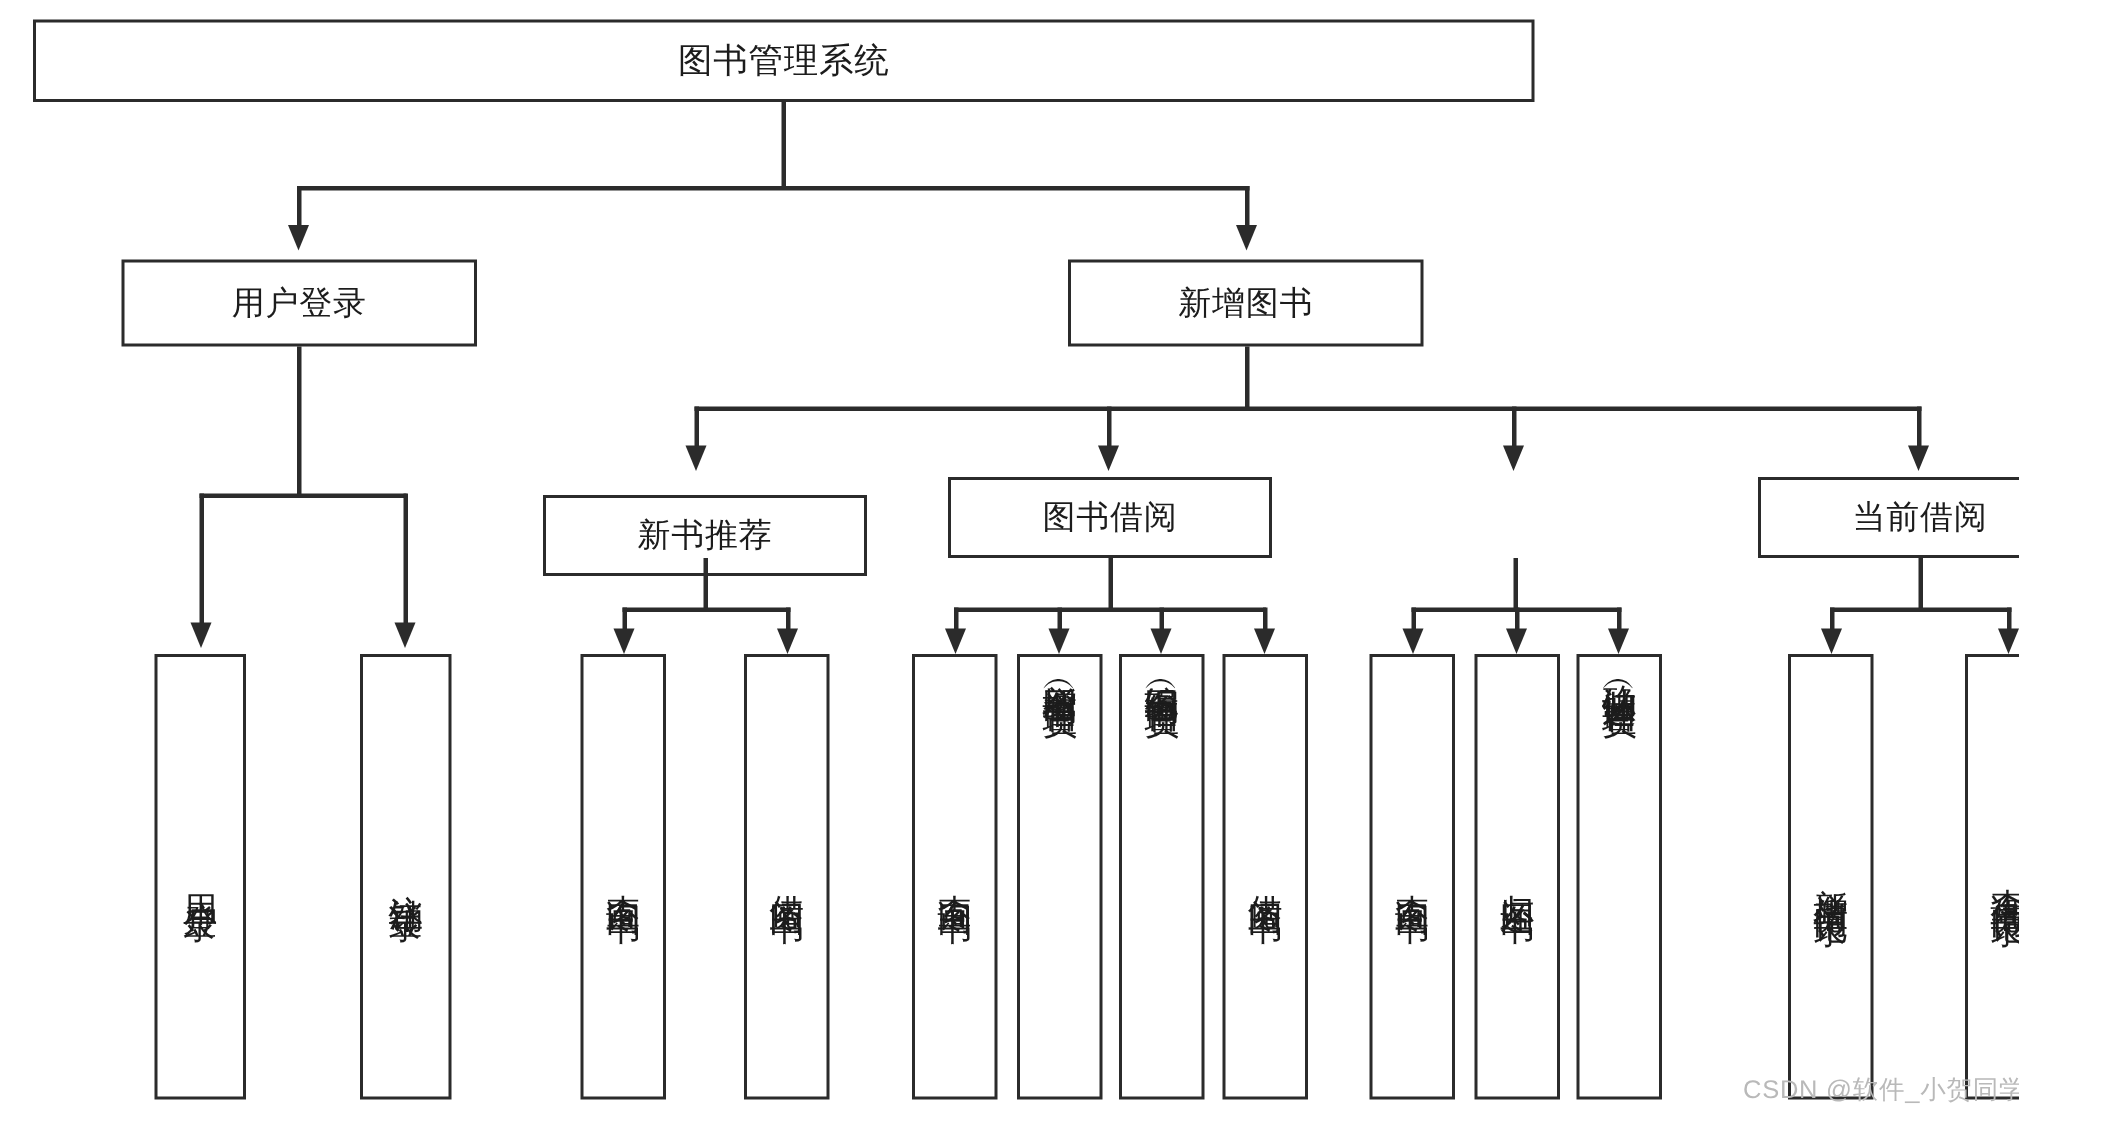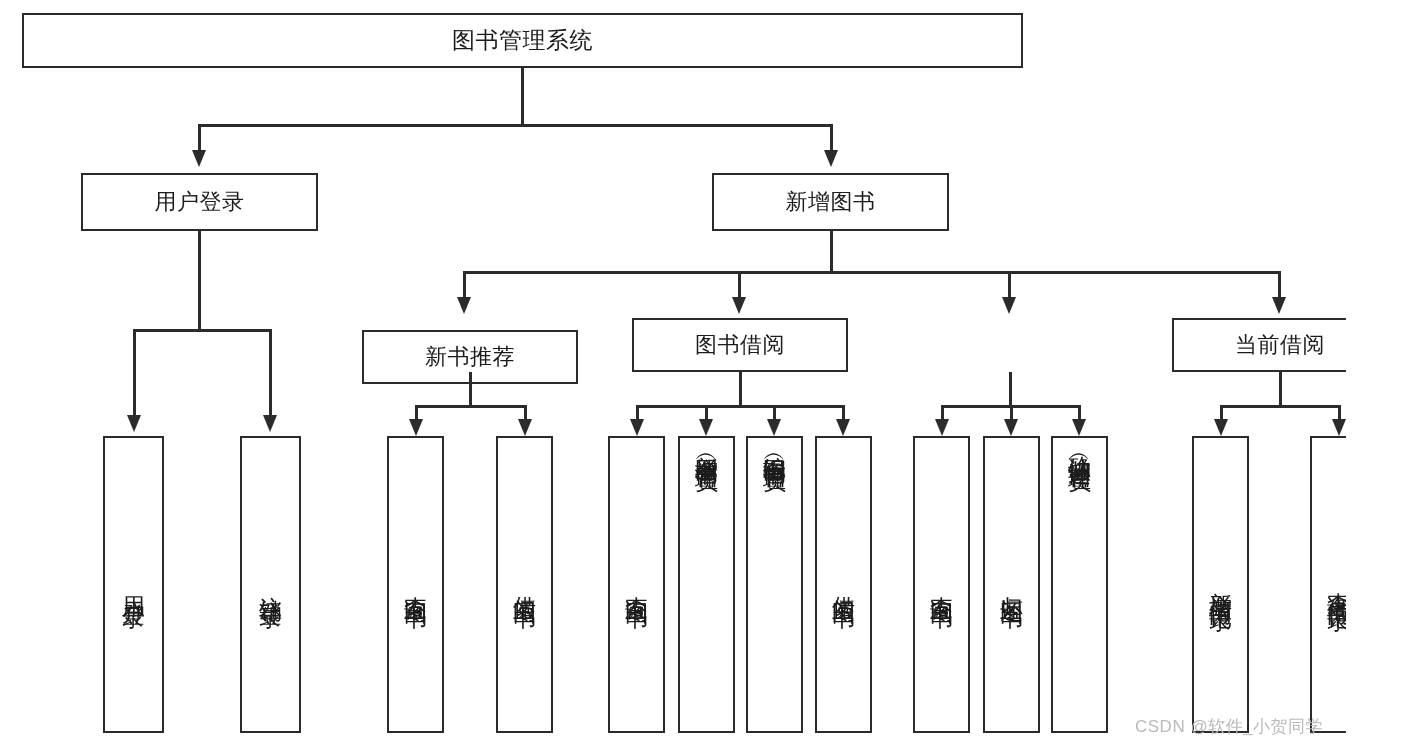--- a/index.html
+++ b/index.html
@@ -216,15 +216,15 @@
     <span class="lbl">确认归还（管理员）</span>
   </div>
 
   <div class="node v mid" style="left:1192px; top:436px; width:57px; height:297px;">
     <span class="lbl">新增借阅记录</span>
   </div>
   <div class="node v mid" style="left:1310px; top:436px; width:57px; height:297px;">
     <span class="lbl">查询借阅记录</span>
   </div>
 
-  <div id="watermark" style="left:1135px; top:715px;">CSDN @软件_小贺同学</div>
+  <div id="watermark" style="left:1162px; top:715px;">CSDN @软件_小贺同学</div>
 
 </div>
 
 </body></html>

